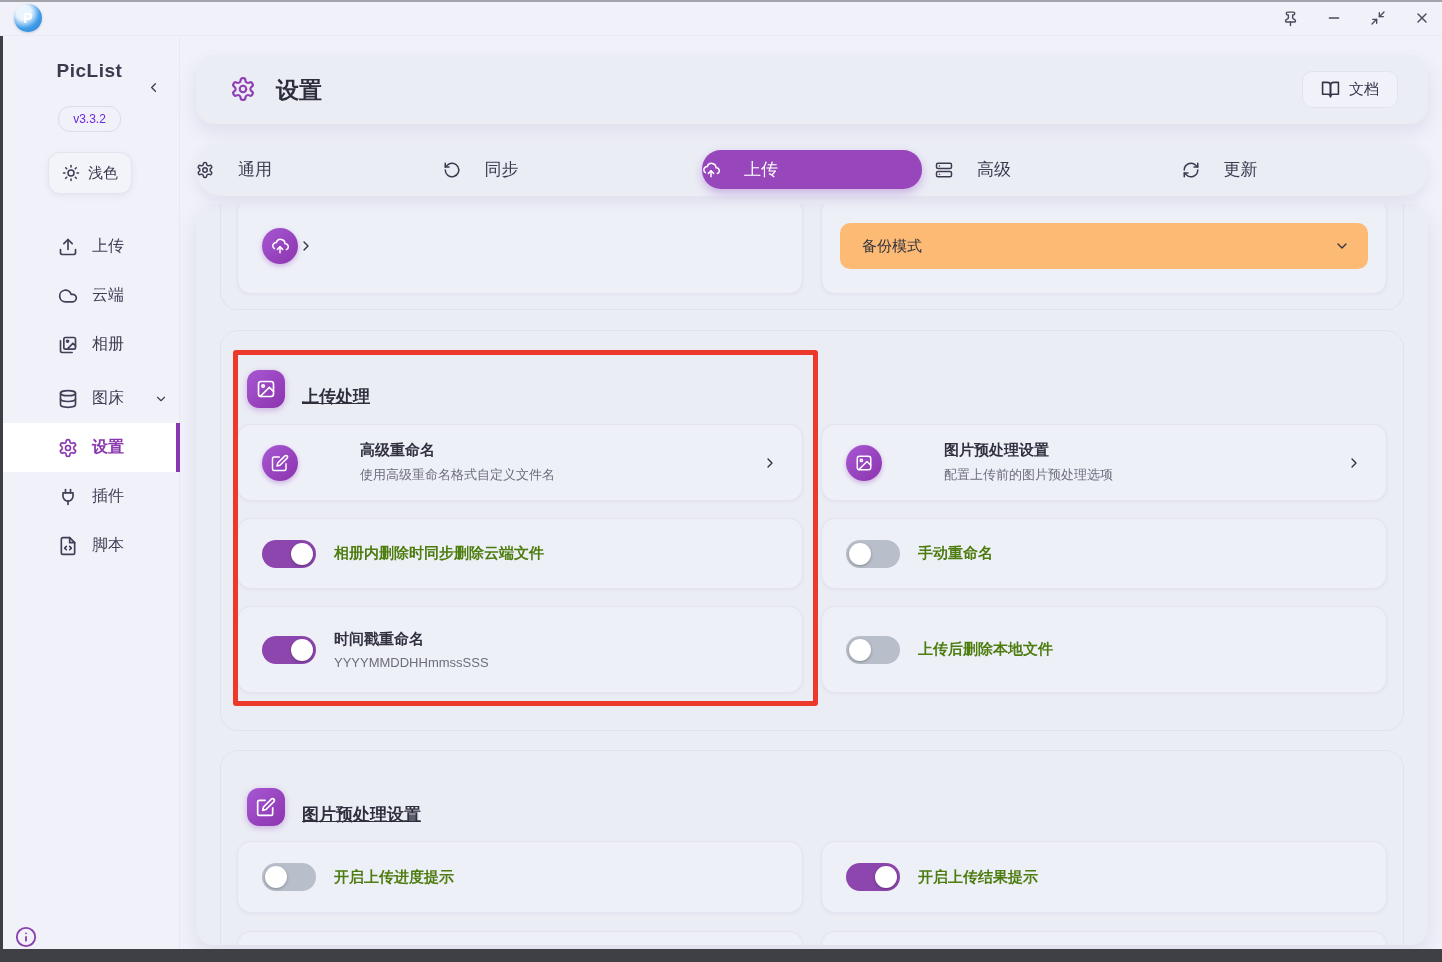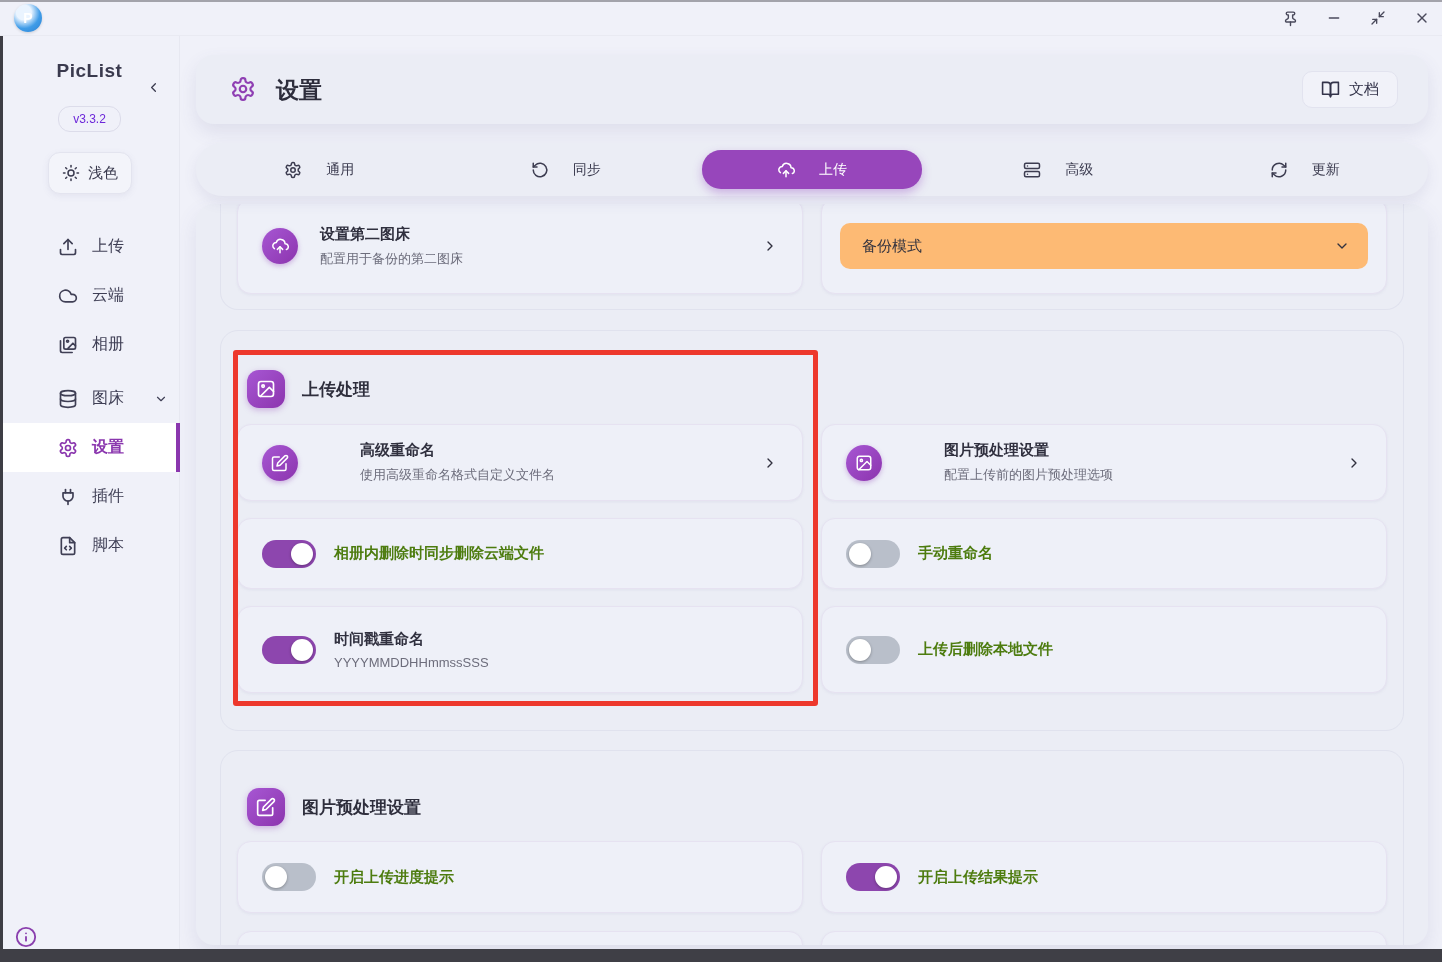--- a/index.html
+++ b/index.html
@@ -49,22 +49,22 @@
   .header-card { position:absolute; left:196px; top:55px; width:1232px; height:69px; border-radius:18px;
     background:#ebedf5; box-shadow:0 8px 18px rgba(90,90,140,.12); z-index:3; }
   .header-gear { position:absolute; left:34px; top:21px; width:26px; height:26px; color:#8f3fb3; }
   .page-title { position:absolute; left:80px; top:20px; font-size:23px; font-weight:bold; color:#2d2d3c; }
   .docs-btn { position:absolute; right:30px; top:16px; height:37px; padding:0 18px; border-radius:10px;
     background:#f1f2f9; border:1px solid #e2e3ef; display:flex; align-items:center; gap:9px;
     font-size:15px; color:#33334a; cursor:pointer; }
 
   .tabbar { position:absolute; left:196px; top:143px; width:1232px; height:53px; border-radius:26px;
     background:#ebedf5; box-shadow:0 6px 14px rgba(90,90,140,.10); display:flex; z-index:3; }
-  .tab { flex:1; display:flex; align-items:center; justify-content:center; gap:24px;
-    font-size:14px; color:#3c3c50; cursor:pointer; }
+  .tab { flex:1; display:flex; align-items:center; gap:24px;
+    font-size:17px; color:#3c3c50; cursor:pointer; }
   .tab .tb-ic { width:18px; height:18px; }
   .tab.active { flex:none; width:220px; margin:7px 13px; border-radius:19px; background:#9746bb; color:#fff;
     box-shadow:0 4px 10px rgba(140,60,190,.35); }
 
   
   .panel { position:absolute; left:196px; top:204px; width:1232px; height:741px; border-radius:18px;
     background:#ebedf5; box-shadow:0 10px 22px rgba(90,90,140,.12); overflow:hidden; padding:0 24px; z-index:2; }
   .group { border:1px solid #e0e2ee; border-radius:18px; padding:0 16px; }
   .cols { display:flex; gap:18px; }
   .col { flex:1; min-width:0; }
@@ -73,21 +73,21 @@
     box-shadow:0 1px 3px rgba(100,100,150,.08); display:flex; align-items:center; padding:0 24px; }
   .round-ic { width:36px; height:36px; border-radius:50%; flex:none;
     background:linear-gradient(135deg,#a757d3,#8c34ae); color:#fff;
     display:flex; align-items:center; justify-content:center; box-shadow:0 2px 5px rgba(140,60,180,.35); }
   .round-ic svg { width:18px; height:18px; }
   .card-text { margin-left:22px; flex:1; min-width:0; }
   .card-title { font-size:15px; font-weight:bold; color:#30303f; }
   .card-desc { font-size:13px; color:#6d6d7c; margin-top:6px; }
   .chev-right { color:#30303f; flex:none; }
 
-  .sec-head { display:flex; align-items:center; gap:17px; }
+  .sec-head { display:flex; align-items:flex-end; gap:17px;text-decoration:underline; }
   .sq-ic { width:38px; height:38px; border-radius:12px; flex:none;
     background:linear-gradient(135deg,#a757d3,#8c34ae); color:#fff;
     display:flex; align-items:center; justify-content:center; box-shadow:0 2px 6px rgba(140,60,180,.35); }
   .sq-ic svg { width:20px; height:20px; }
   .sec-title { font-size:17px; font-weight:bold; color:#2e2e3c; }
 
   .toggle { width:54px; height:28px; border-radius:14px; position:relative; flex:none; cursor:pointer; }
   .toggle.on { background:#8d46ae; }
   .toggle.off { background:#b9bfca; }
   .toggle .knob { position:absolute; top:3px; width:22px; height:22px; border-radius:50%; background:#fff;
@@ -321,24 +321,20 @@
     <div class="cols">
       <div class="col">
         <div class="item-card">
           <div class="round-ic">
             <svg class="ic" viewBox="0 0 24 24">
                 <path d="M4.5 15.5A4.5 4.5 0 0 1 7 7.26 6 6 0 0 1 18.7 9h.3a4 4 0 0 1 1.5 7.7"></path>
                 <path d="M12 13v8"></path>
                 <polyline points="8.5 16.5 12 13 15.5 16.5"></polyline>
               </svg>
           </div>
-          <div class="card-text">
-            <div class="card-title">设置第二图床</div>
-            <div class="card-desc">配置用于备份的第二图床</div>
-          </div>
           <svg class="ic chev-right" width="16" height="16" viewBox="0 0 24 24">
               <polyline points="9 18 15 12 9 6"></polyline>
             </svg>
         </div>
       </div>
       <div class="col">
         <div class="item-card" style="padding:0 18px;">
           <div class="select-box">
             <span class="sel-val">备份模式</span>
             <svg class="ic" width="16" height="16" viewBox="0 0 24 24">

